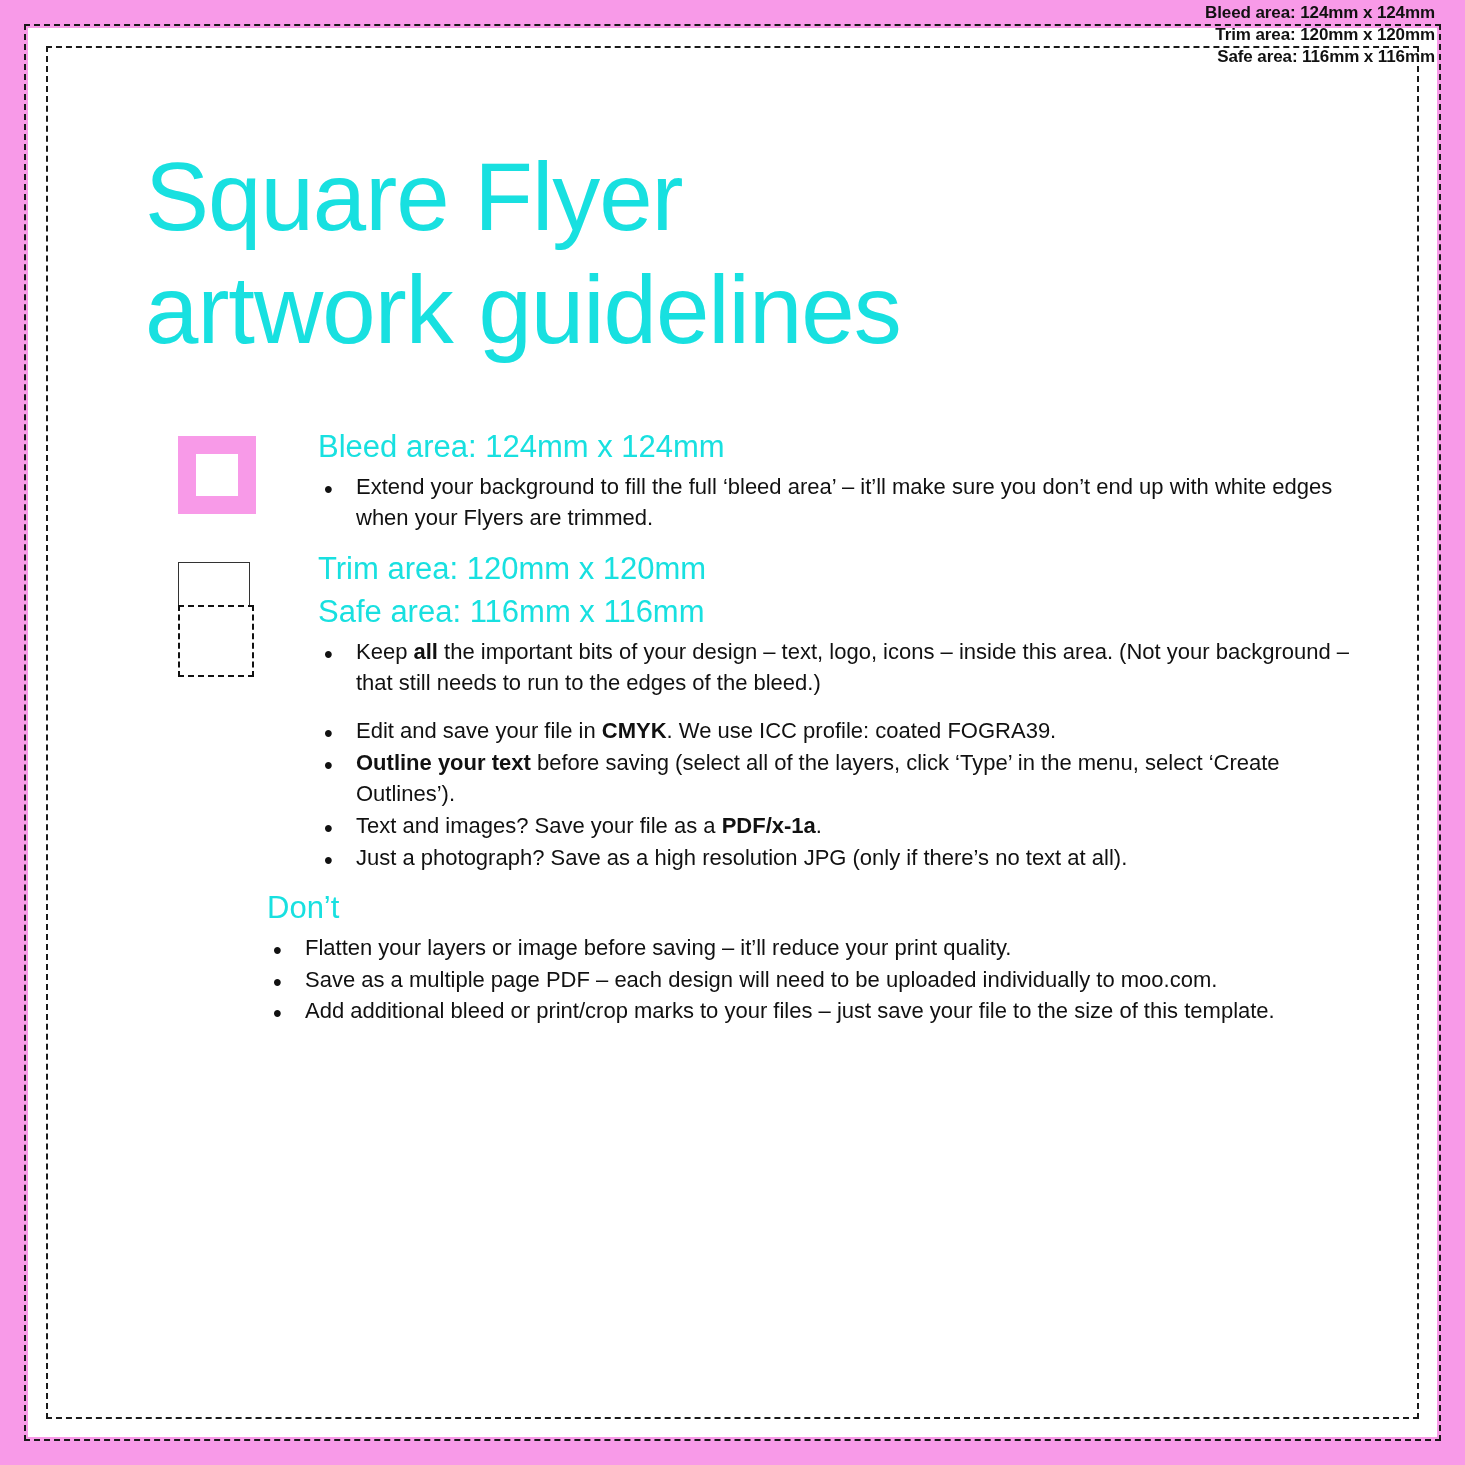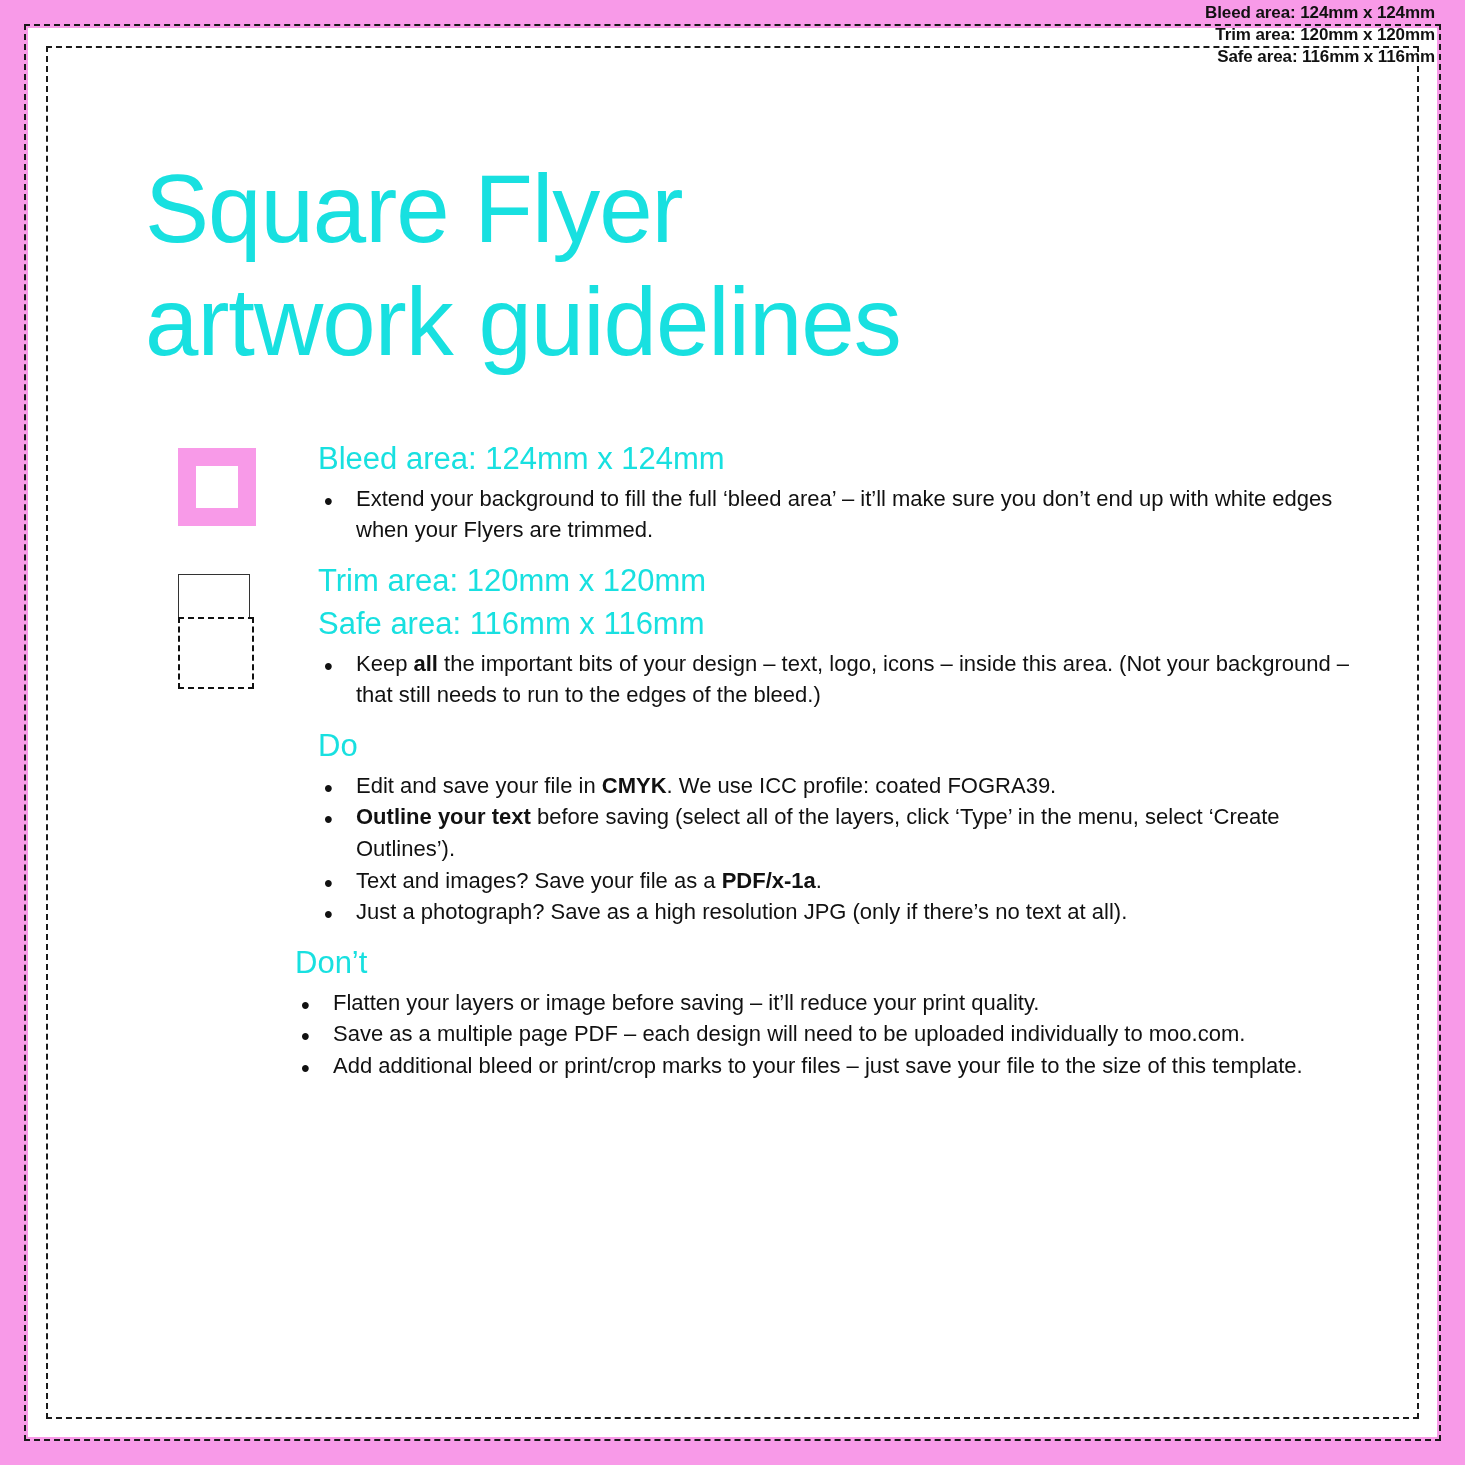--- a/index.html
+++ b/index.html
@@ -55,21 +55,21 @@
     font-size: 17px;
     font-weight: bold;
     color: #111111;
     letter-spacing: -0.1px;
     white-space: nowrap;
   }
 
   
   .content {
     position: absolute;
-    left: 0; top: 12px;
+    left: 0; top: 0;
     width: 1465px; height: 1043px;
     z-index: 10;
     pointer-events: none;
   }
   .content * { pointer-events: auto; }
 
   .title {
     position: absolute;
     left: 145px;
     top: 140px;
@@ -150,21 +150,21 @@
   }
   .icon-safe {
     width: 76px; height: 72px;
     box-sizing: border-box;
     border: 2.5px dashed #111111;
     background: #ffffff;
     margin-top: 4px;
   }
 
   .do-block { margin-left: 140px; }
-  .dont-block { margin-left: 117px; }
+  .dont-block { margin-left: 89px; }
 </style>
 </head>
 <body>
 
 <div id="page">
 
   <div class="bleed-frame"></div>
   <div class="trim-frame"></div>
   <div class="safe-frame"></div>
 
@@ -208,21 +208,20 @@
         </div>
         <div class="text-col">
           <div class="heading">Safe area: 116mm x 116mm</div>
           <ul class="bullets">
             <li>Keep <b>all</b> the important bits of your design – text, logo, icons – inside this area. (Not your background – that still needs to run to the edges of the bleed.)</li>
           </ul>
         </div>
       </div>
 
       <div class="do-block">
-        <div class="heading">Do</div>
         <ul class="bullets">
           <li>Edit and save your file in <b>CMYK</b>. We use ICC profile: coated FOGRA39.</li>
           <li><b>Outline your text</b> before saving (select all of the layers, click ‘Type’ in the menu, select ‘Create Outlines’).</li>
           <li>Text and images? Save your file as a <b>PDF/x-1a</b>.</li>
           <li>Just a photograph? Save as a high resolution JPG (only if there’s no text at all).</li>
         </ul>
       </div>
 
       <div class="dont-block">
         <div class="heading">Don’t</div>

